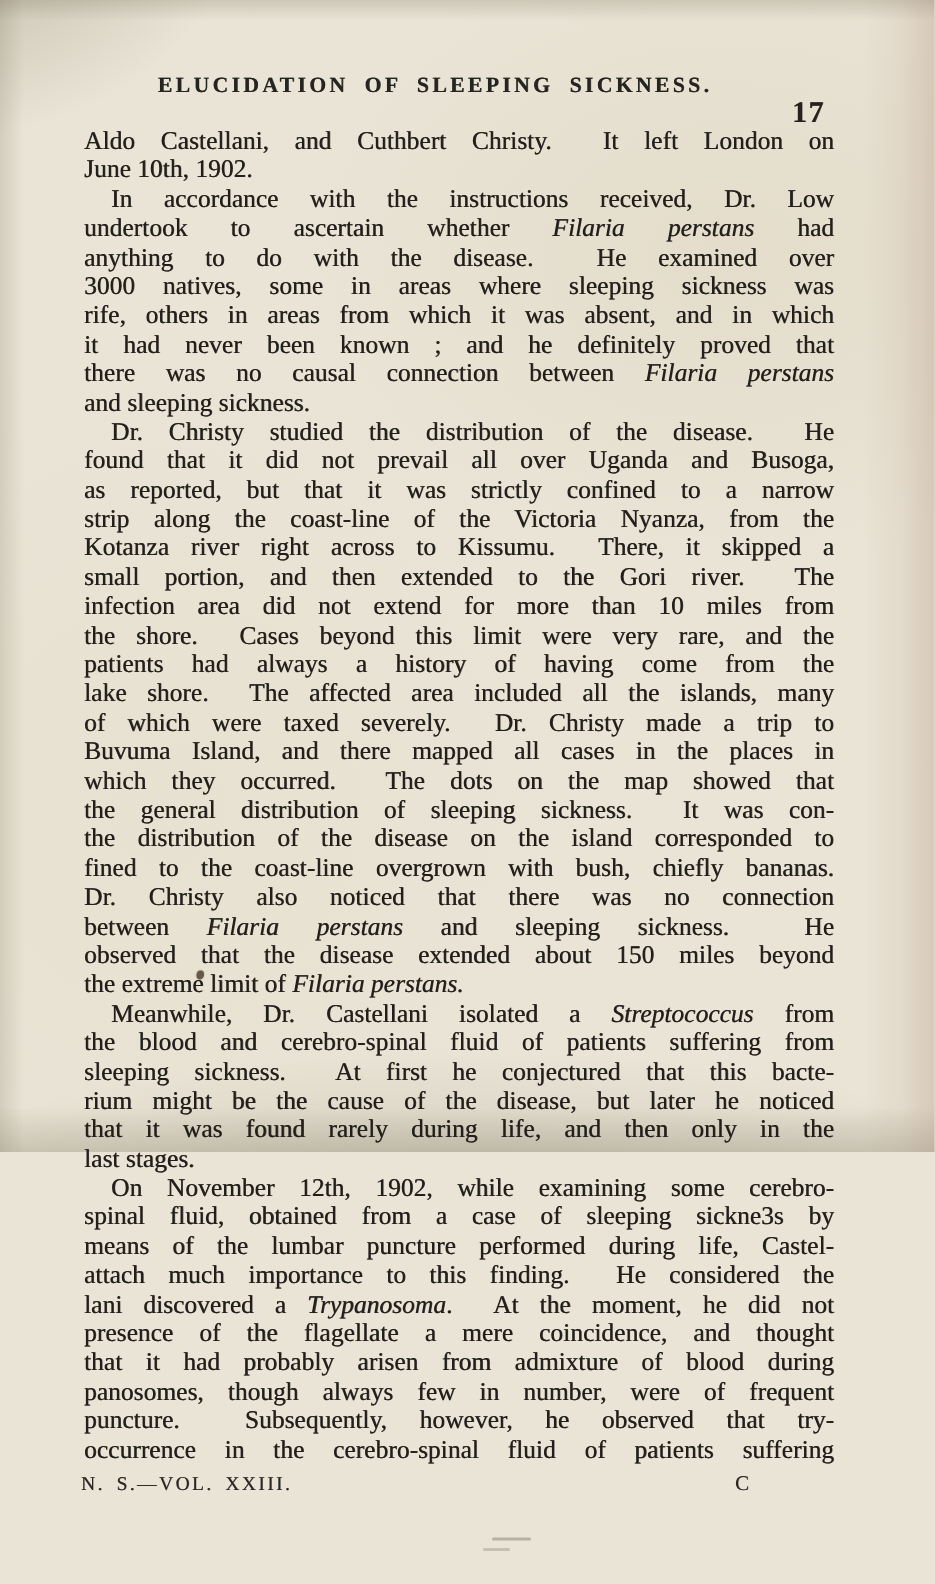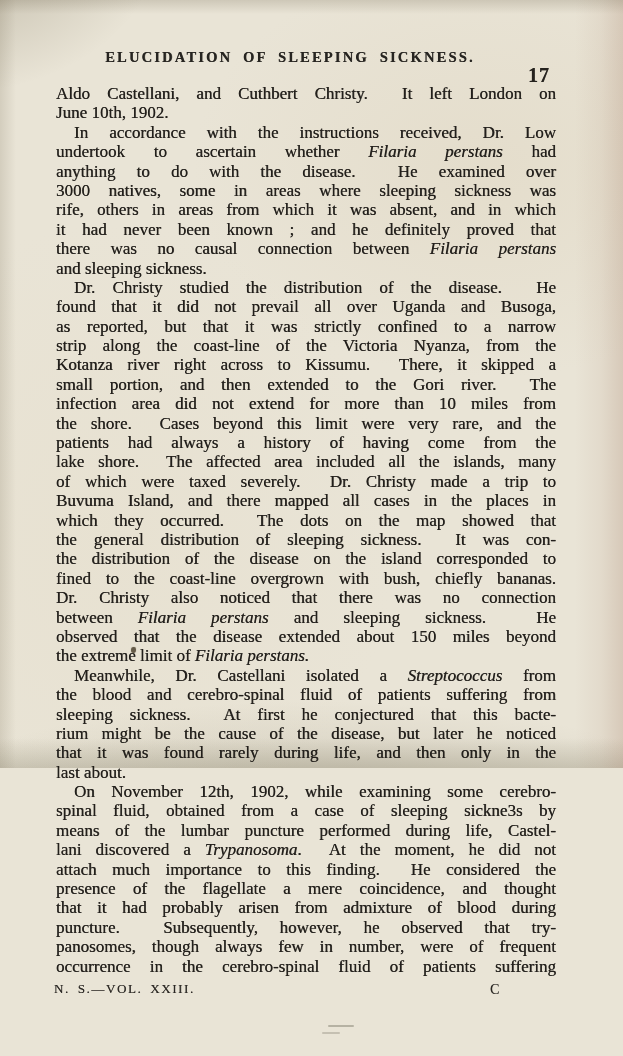--- a/index.html
+++ b/index.html
@@ -102,30 +102,30 @@
       <div class="line"><span>fined to the coast-line overgrown with bush, chiefly bananas.</span></div>
       <div class="line"><span>Dr. Christy also noticed that there was no connection</span></div>
       <div class="line"><span>between </span><span class="it">Filaria perstans</span><span> and sleeping sickness.&nbsp; He</span></div>
       <div class="line"><span>observed that the disease extended about 150 miles beyond</span></div>
       <div class="line last"><span>the extreme limit of </span><span class="it">Filaria perstans.</span></div>
       <div class="line ind"><span>Meanwhile, Dr. Castellani isolated a </span><span class="it">Streptococcus</span><span> from</span></div>
       <div class="line"><span>the blood and cerebro-spinal fluid of patients suffering from</span></div>
       <div class="line"><span>sleeping sickness.&nbsp; At first he conjectured that this bacte-</span></div>
       <div class="line"><span>rium might be the cause of the disease, but later he noticed</span></div>
       <div class="line"><span>that it was found rarely during life, and then only in the</span></div>
-      <div class="line last"><span>last about.</span></div>
+      <div class="line last"><span>last stages.</span></div>
       <div class="line ind"><span>On November 12th, 1902, while examining some cerebro-</span></div>
       <div class="line"><span>spinal fluid, obtained from a case of sleeping sickne3s by</span></div>
       <div class="line"><span>means of the lumbar puncture performed during life, Castel-</span></div>
+      <div class="line"><span>attach much importance to this finding.&nbsp; He considered the</span></div>
       <div class="line"><span>lani discovered a </span><span class="it">Trypanosoma</span><span>.&nbsp; At the moment, he did not</span></div>
-      <div class="line"><span>attach much importance to this finding.&nbsp; He considered the</span></div>
       <div class="line"><span>presence of the flagellate a mere coincidence, and thought</span></div>
       <div class="line"><span>that it had probably arisen from admixture of blood during</span></div>
+      <div class="line"><span>panosomes, though always few in number, were of frequent</span></div>
       <div class="line"><span>puncture.&nbsp; Subsequently, however, he observed that try-</span></div>
-      <div class="line"><span>panosomes, though always few in number, were of frequent</span></div>
       <div class="line"><span>occurrence in the cerebro-spinal fluid of patients suffering</span></div>
     </div>
 
   <div class="speck"></div>
   <div class="smudge"></div>
   <div class="smudge s2"></div>
 
   <div class="footer">
     <span class="volume">N. S.—VOL. XXIII.</span>
     <span class="signature">C</span>

